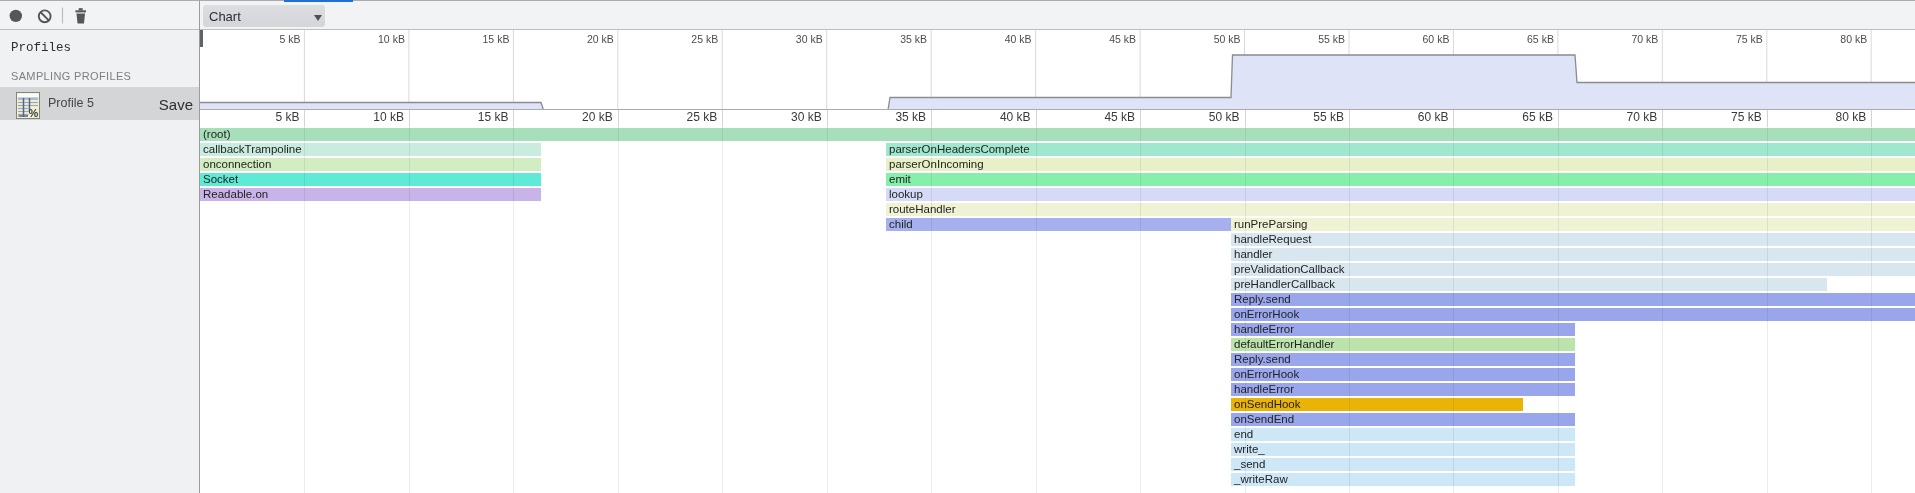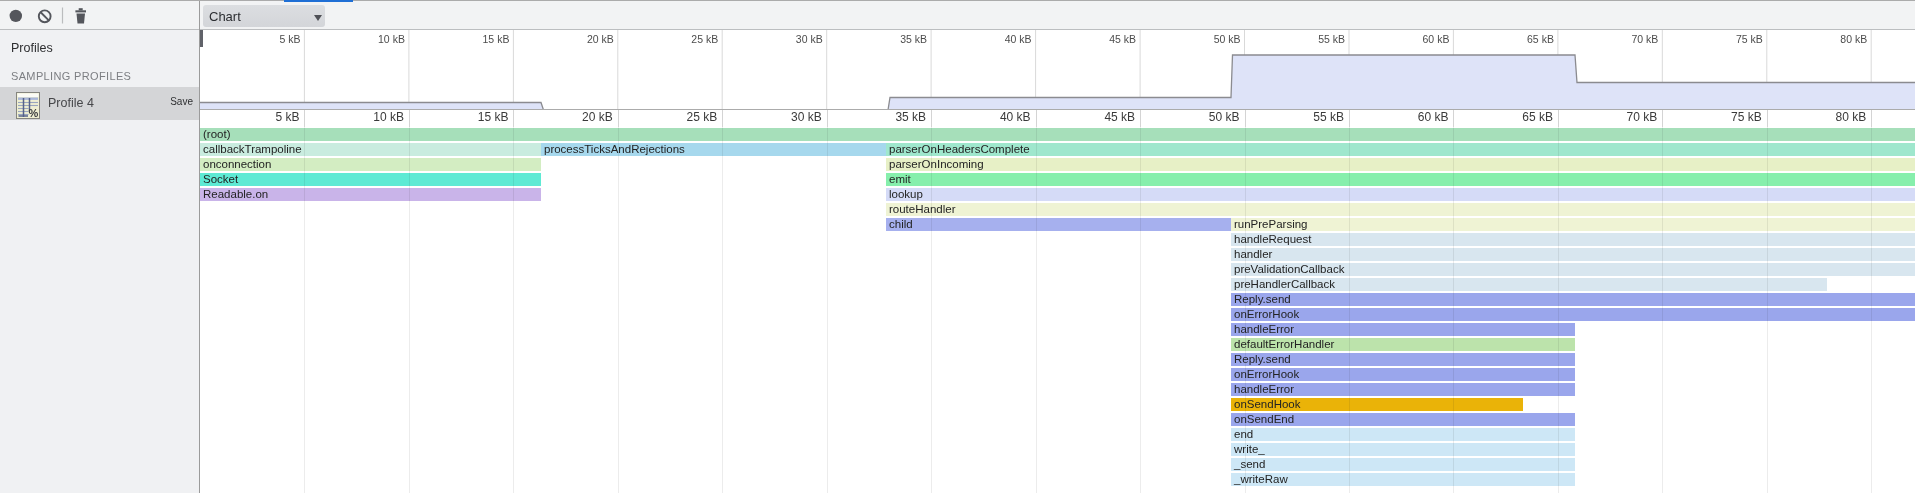--- a/index.html
+++ b/index.html
@@ -5,25 +5,25 @@
 * { margin:0; padding:0; box-sizing:border-box; }
 html,body { width:1915px; height:493px; overflow:hidden; }
 body { font-family:"Liberation Sans", sans-serif; background:#fff; }
 #app { position:relative; width:1915px; height:493px; overflow:hidden; }
 .topline { position:absolute; left:0; top:0; width:1915px; height:1px; background:#ababab; }
 .bluetab { position:absolute; left:284px; top:0; width:69px; height:2px; background:#1f6fd5; z-index:30; }
 
 
 #sidebar { position:absolute; left:0; top:1px; width:200px; height:492px; background:#f0f1f3; border-right:1px solid #9b9b9b; }
 #sidebar .toolbar { position:absolute; left:0; top:0; width:199px; height:29px; background:#f2f3f4; border-bottom:1px solid #bcbec0; }
-.profiles-title { position:absolute; left:11px; top:40px; font-size:12.5px; color:#2d2e30; }
+.profiles-title { position:absolute; left:11px; top:40px; font-size:12.5px; color:#2d2e30;font-family:Liberation Mono, monospace; }
 .sampling { position:absolute; left:11px; top:69px; font-size:11px; letter-spacing:0.35px; color:#7c7e82; }
 .profrow { position:absolute; left:0; top:86px; width:199px; height:33px; background:#d4d5d7; }
 .profname { position:absolute; left:48px; top:9px; font-size:12.5px; color:#46474a; }
-.save { position:absolute; right:6px; top:9px; font-size:10px; color:#2e2f31; }
+.save { position:absolute; right:6px; top:9px; font-size:15px; color:#2e2f31; }
 
 
 #ctoolbar { position:absolute; left:200px; top:1px; width:1715px; height:29px; background:#f2f3f4; border-bottom:1px solid #bcbec0; }
 .select { position:absolute; left:3px; top:4px; width:122px; height:22px; background:linear-gradient(#dcdee1,#d3d5d9); border-radius:3px; font-size:13px; color:#2b2d31; line-height:24px; padding-left:6px; }
 .select .arrow { position:absolute; right:3px; top:9.5px; width:0; height:0; border-left:4.5px solid transparent; border-right:4.5px solid transparent; border-top:6px solid #4e5056; }
 
 
 #overview { position:absolute; left:200px; top:30px; width:1715px; height:80px; background:#fff; }
 .rl1 { position:absolute; top:33px; height:12px; font-size:10.5px; color:#4c4c4c; text-align:right; z-index:5; }
 .ovline { position:absolute; left:200px; top:109px; width:1715px; height:1px; background:#ababab; z-index:6; }
@@ -72,21 +72,21 @@
           <line x1="2" y1="19.5" x2="12.5" y2="19.5"></line>
           <line x1="2" y1="22.5" x2="12.5" y2="22.5"></line>
         </g>
         <g stroke="#55628a" stroke-width="1.5">
           <line x1="7.5" y1="6" x2="7.5" y2="25"></line>
           <line x1="13.5" y1="6" x2="13.5" y2="19"></line>
           <line x1="2.5" y1="24" x2="12" y2="24"></line>
         </g>
         <text x="12.5" y="25" font-family="Liberation Sans" font-size="11" font-weight="bold" fill="#3b3c40">%</text>
       </svg>
-      <div class="profname">Profile 4</div>
+      <div class="profname">Profile 5</div>
       <div class="save">Save</div>
     </div>
   </div>
 
   <div id="ctoolbar">
     <div class="select">Chart<span class="arrow"></span></div>
   </div>
 
   <div id="overview">
     <svg width="1715" height="80" xmlns="http://www.w3.org/2000/svg">
@@ -144,21 +144,20 @@
 <div class="rl2" style="left:1264.0px;width:80px">55 kB</div>
 <div class="rl2" style="left:1368.4px;width:80px">60 kB</div>
 <div class="rl2" style="left:1472.9px;width:80px">65 kB</div>
 <div class="rl2" style="left:1577.3px;width:80px">70 kB</div>
 <div class="rl2" style="left:1681.8px;width:80px">75 kB</div>
 <div class="rl2" style="left:1786.2px;width:80px">80 kB</div>
 
   <div id="flame"></div>
   <div class="bar" style="left:200px;top:128px;width:1715px;background:#a6dfba">(root)</div>
 <div class="bar" style="left:200px;top:143px;width:341px;background:#c9ecdf">callbackTrampoline</div>
-<div class="bar" style="left:541px;top:143px;width:345px;background:#a6d8ed">processTicksAndRejections</div>
 <div class="bar" style="left:886px;top:143px;width:1029px;background:#9fe7cd">parserOnHeadersComplete</div>
 <div class="bar" style="left:886px;top:158px;width:1029px;background:#e7f0c6">parserOnIncoming</div>
 <div class="bar" style="left:200px;top:158px;width:341px;background:#d3edc2">onconnection</div>
 <div class="bar" style="left:200px;top:173px;width:341px;background:#5eead4">Socket</div>
 <div class="bar" style="left:886px;top:173px;width:1029px;background:#86efac">emit</div>
 <div class="bar" style="left:200px;top:188px;width:341px;background:#c9b4e9">Readable.on</div>
 <div class="bar" style="left:886px;top:203px;width:1029px;background:#eff3d4">routeHandler</div>
 <div class="bar" style="left:886px;top:188px;width:1029px;background:#d5dbf7">lookup</div>
 <div class="bar" style="left:886px;top:218px;width:345px;background:#a6b0ee">child</div>
 <div class="bar" style="left:1231px;top:218px;width:684px;background:#eff3d4">runPreParsing</div>

